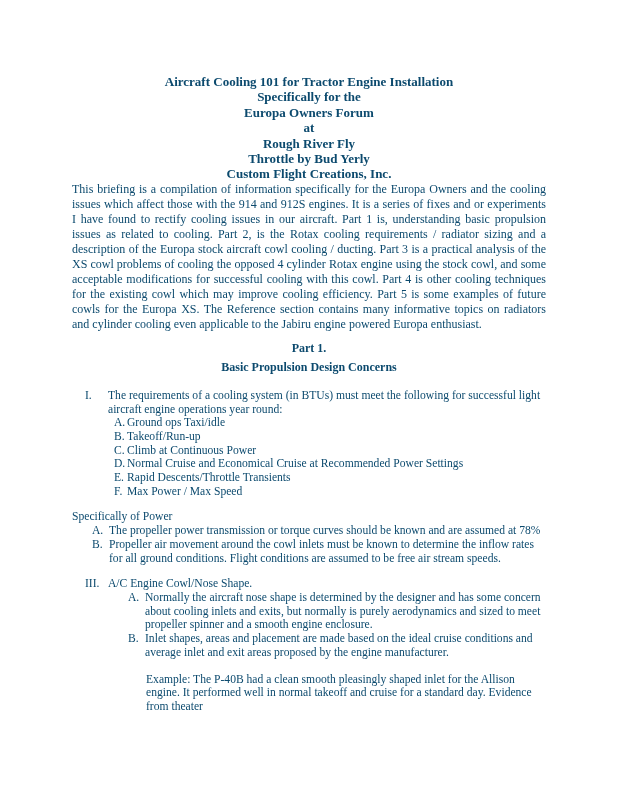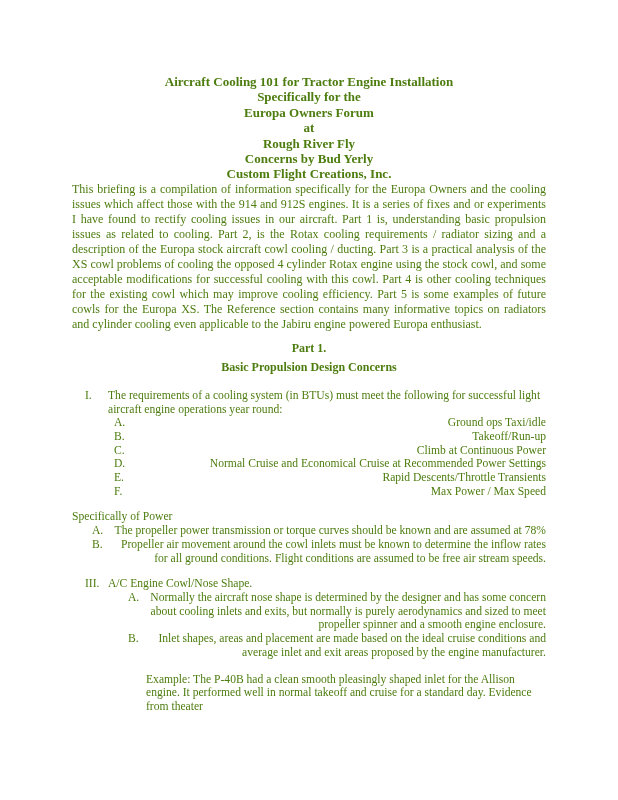--- a/index.html
+++ b/index.html
@@ -2,21 +2,21 @@
 <html><head>
 <meta charset="utf-8">
 <style>
   html, body { margin: 0; padding: 0; background: #ffffff; }
   .page {
     position: relative;
     width: 618px;
     height: 800px;
     margin: 0 auto;
     background: #ffffff;
-    color: #4d7c0f;
+    color: #0c4a6e;
     font-family: "Liberation Serif", "DejaVu Serif", serif;
     box-sizing: border-box;
     padding: 74px 72px 0 72px;
     overflow: hidden;
   }
   .title-block {
     text-align: center;
     font-weight: bold;
     font-size: 13px;
     line-height: 15.4px;
@@ -43,35 +43,35 @@
   .sec-label {
     width: 36px;
     padding-left: 13px;
     box-sizing: border-box;
     flex: none;
   }
   .sec-body { flex: 1; min-width: 0; }
   .item { display: flex; }
   .items-l1 .item-label { flex: none; width: 13px; margin-left: 6px; }
   .items-l2 .item-label { flex: none; width: 17px; margin-left: 20px; }
-  .item-text { flex: 1; min-width: 0; text-align: right; }
+  .item-text { flex: 1; min-width: 0; }
   .example { margin: 13px 0 0 38px; }
 </style>
 </head>
 <body>
 
 <div class="page">
 
   <div class="title-block">
     <div>Aircraft Cooling 101 for Tractor Engine Installation</div>
     <div>Specifically for the</div>
     <div>Europa Owners Forum</div>
     <div>at</div>
     <div>Rough River Fly</div>
-    <div>Concerns by Bud Yerly</div>
+    <div>Throttle by Bud Yerly</div>
     <div>Custom Flight Creations, Inc.</div>
   </div>
 
   <p class="intro">This briefing is a compilation of information specifically for the Europa Owners and the cooling issues which affect those with the 914 and 912S engines.  It is a series of fixes and or experiments I have found to rectify cooling issues in our aircraft.  Part 1 is, understanding basic propulsion issues as related to cooling.  Part 2, is the Rotax cooling requirements / radiator sizing and a description of the Europa stock aircraft cowl cooling / ducting.  Part 3 is a practical analysis of the XS cowl problems of cooling the opposed 4 cylinder Rotax engine using the stock cowl, and some acceptable modifications for successful cooling with this cowl.  Part 4 is other cooling techniques for the existing cowl which may improve cooling efficiency.  Part 5 is some examples of future cowls for the Europa XS.  The Reference section contains many informative topics on radiators and cylinder cooling even applicable to the Jabiru engine powered Europa enthusiast.</p>
 
   <div class="part-heading">
     <div>Part 1.</div>
     <div>Basic Propulsion Design Concerns</div>
   </div>
 

